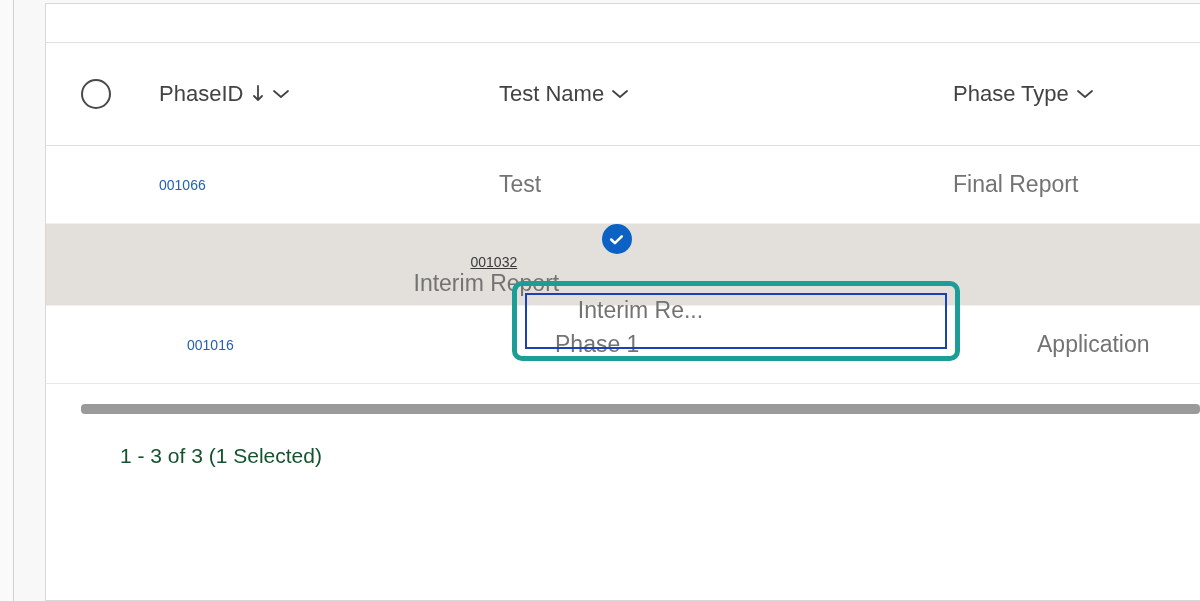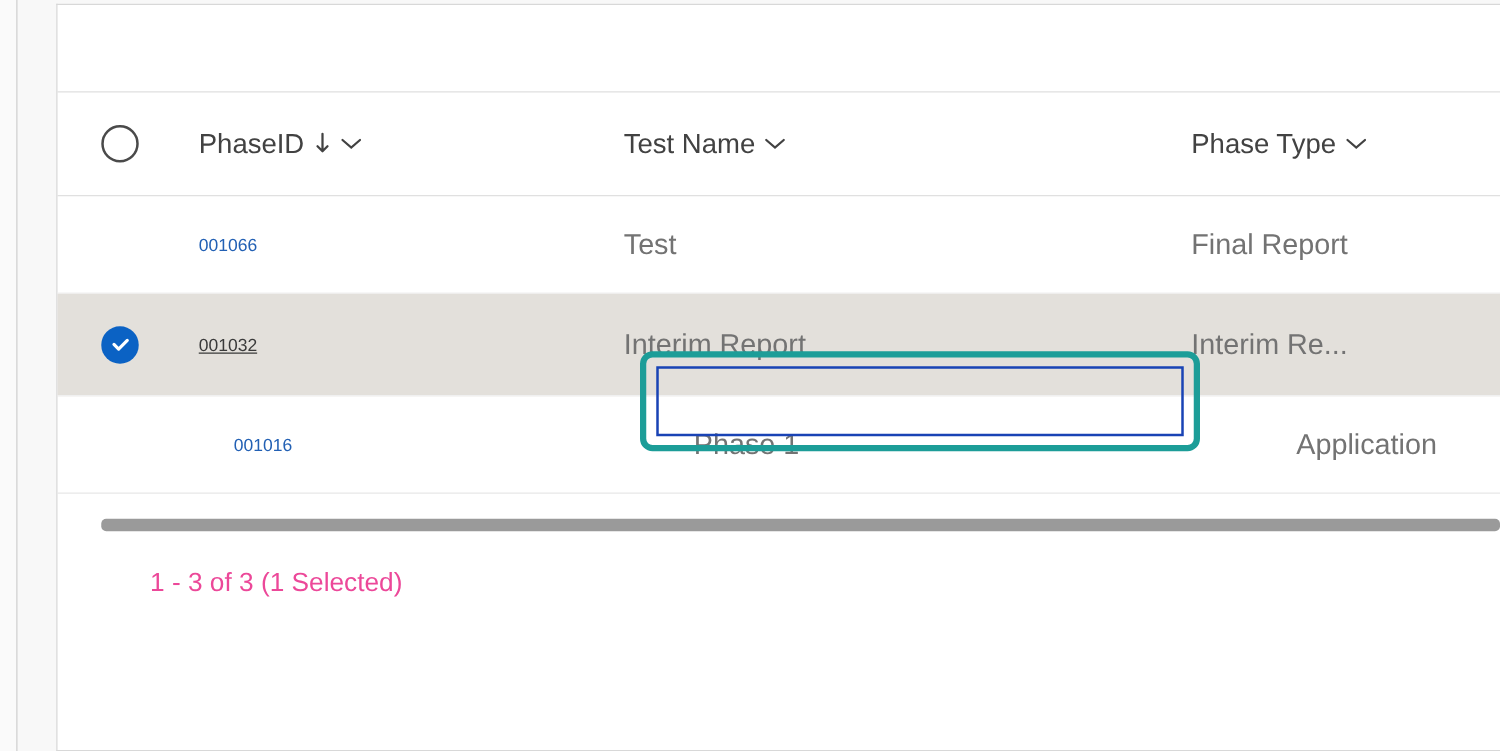--- a/index.html
+++ b/index.html
@@ -30,34 +30,34 @@
       border: 1px solid #d8d8d8;
       border-right: none;
     }
     .table-container {
       padding: 38px 0 0 0;
     }
     .header-row {
       display: flex;
       border-top: 1px solid #e0e0e0;
       border-bottom: 1px solid #e0e0e0;
-      height: 84px;
+      height: 104px;
       padding-left: 35px;
-      margin-top: 31px;
     }
     .data-row {
       display: flex;
       align-items: center;
       height: 78px;
       padding-left: 35px;
       border-bottom: 1px solid #f0f0f0;
     }
     .data-row.selected {
       background: #e3e0db;
       height: 82px;
+      flex-direction: column;
     }
     .data-row.last {
       border-bottom: 1px solid #e8e8e8;
       gap: 28px;
     }
     .col-check {
       width: 78px;
       display: flex;
       align-items: center;
     }
@@ -126,21 +126,21 @@
       height: 10px;
       position: relative;
     }
     .scrollbar-thumb {
       background: #9a9a9a;
       height: 10px;
       border-radius: 4px;
       width: 100%;
     }
     .status-text {
-      color: #ec4899;
+      color: #14532d;
       font-size: 21px;
       padding: 30px 0 0 74px;
     }
     .highlight-box {
       position: absolute;
       border: 5px solid #1c9d98;
       border-radius: 10px;
       pointer-events: none;
     }
     .inner-focus {

